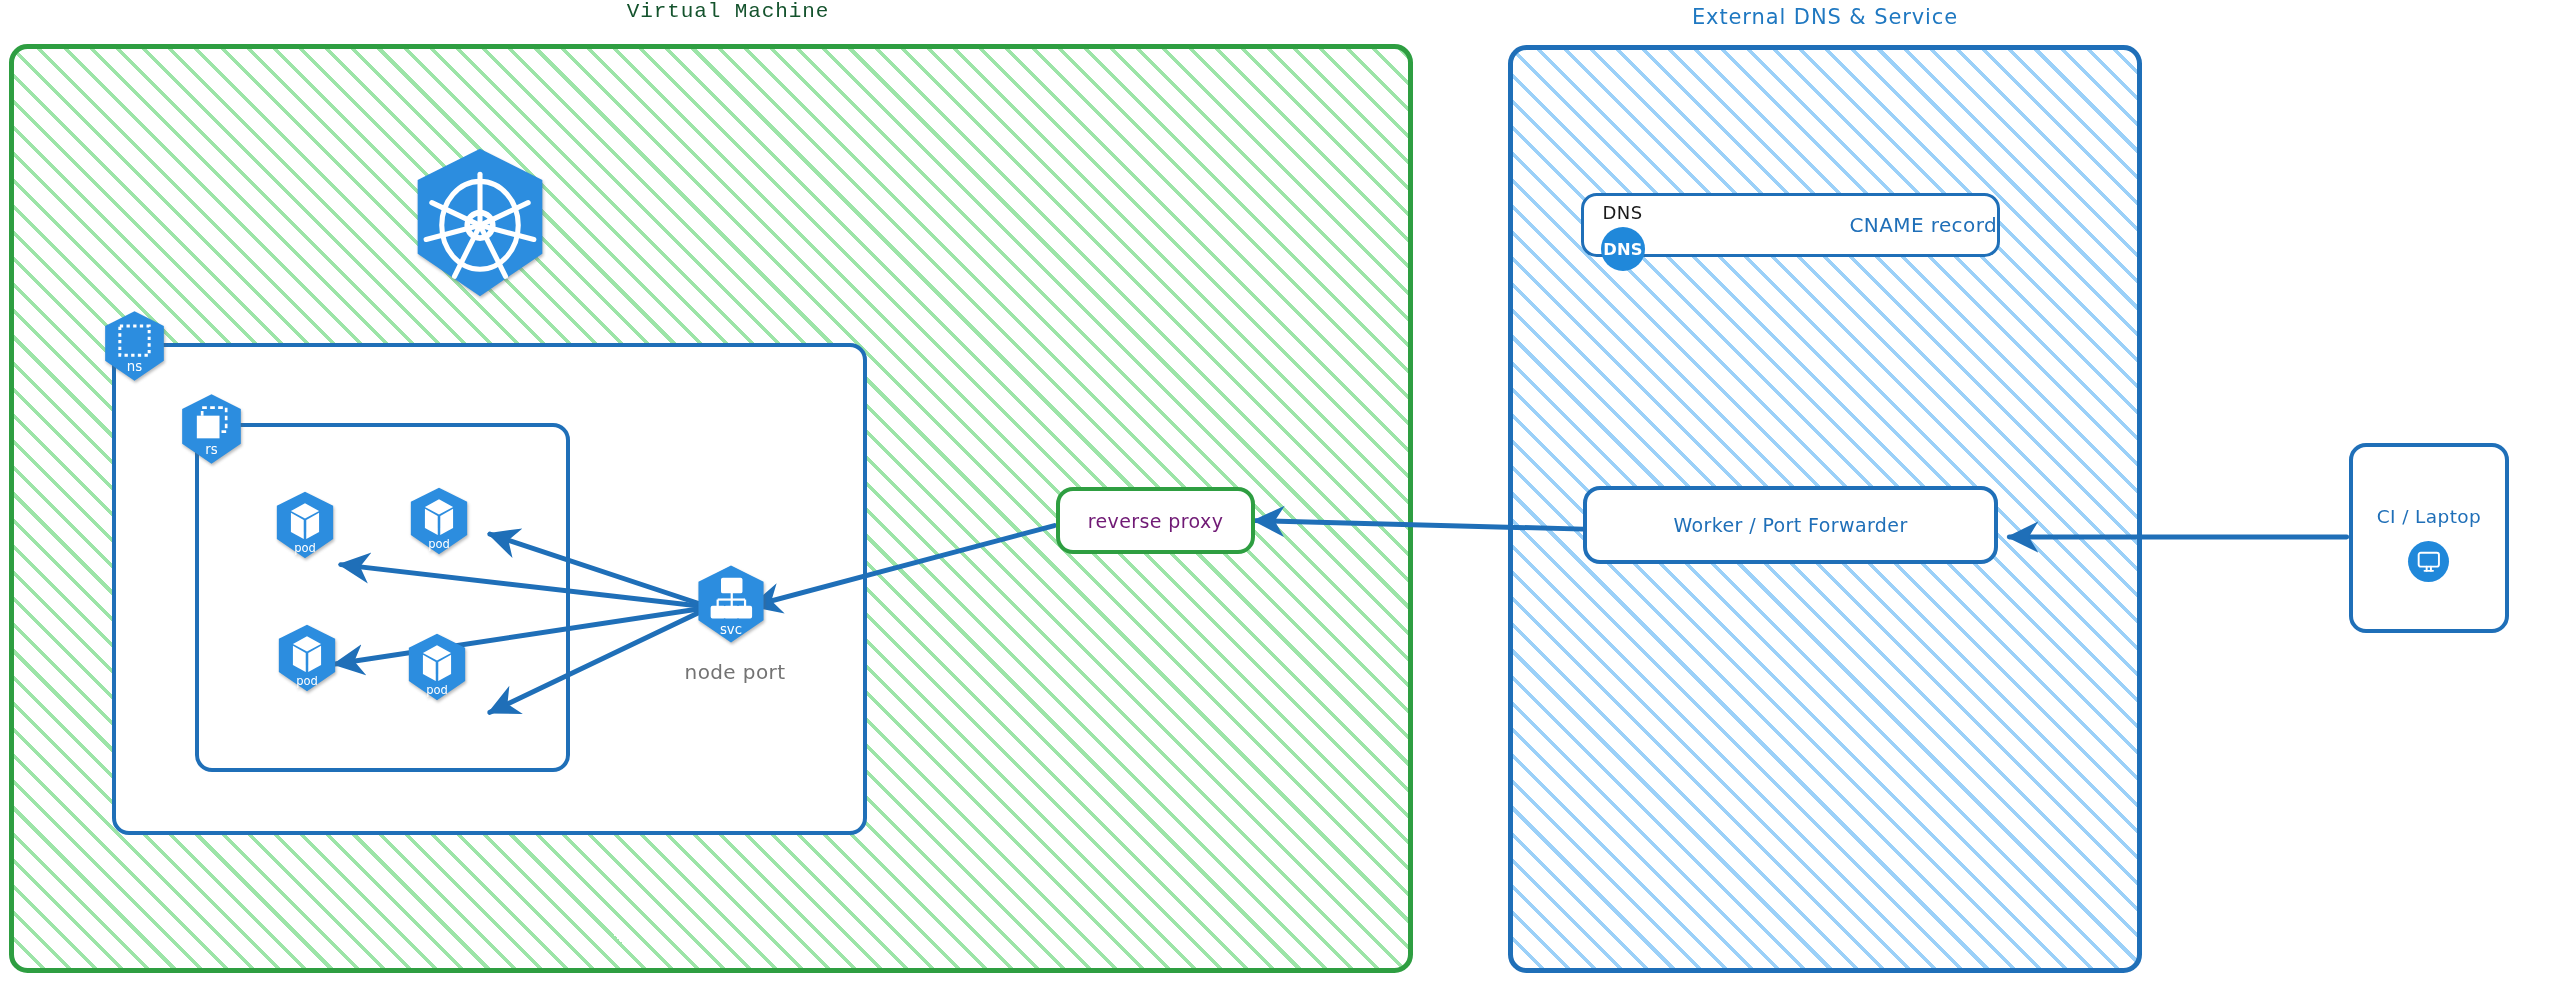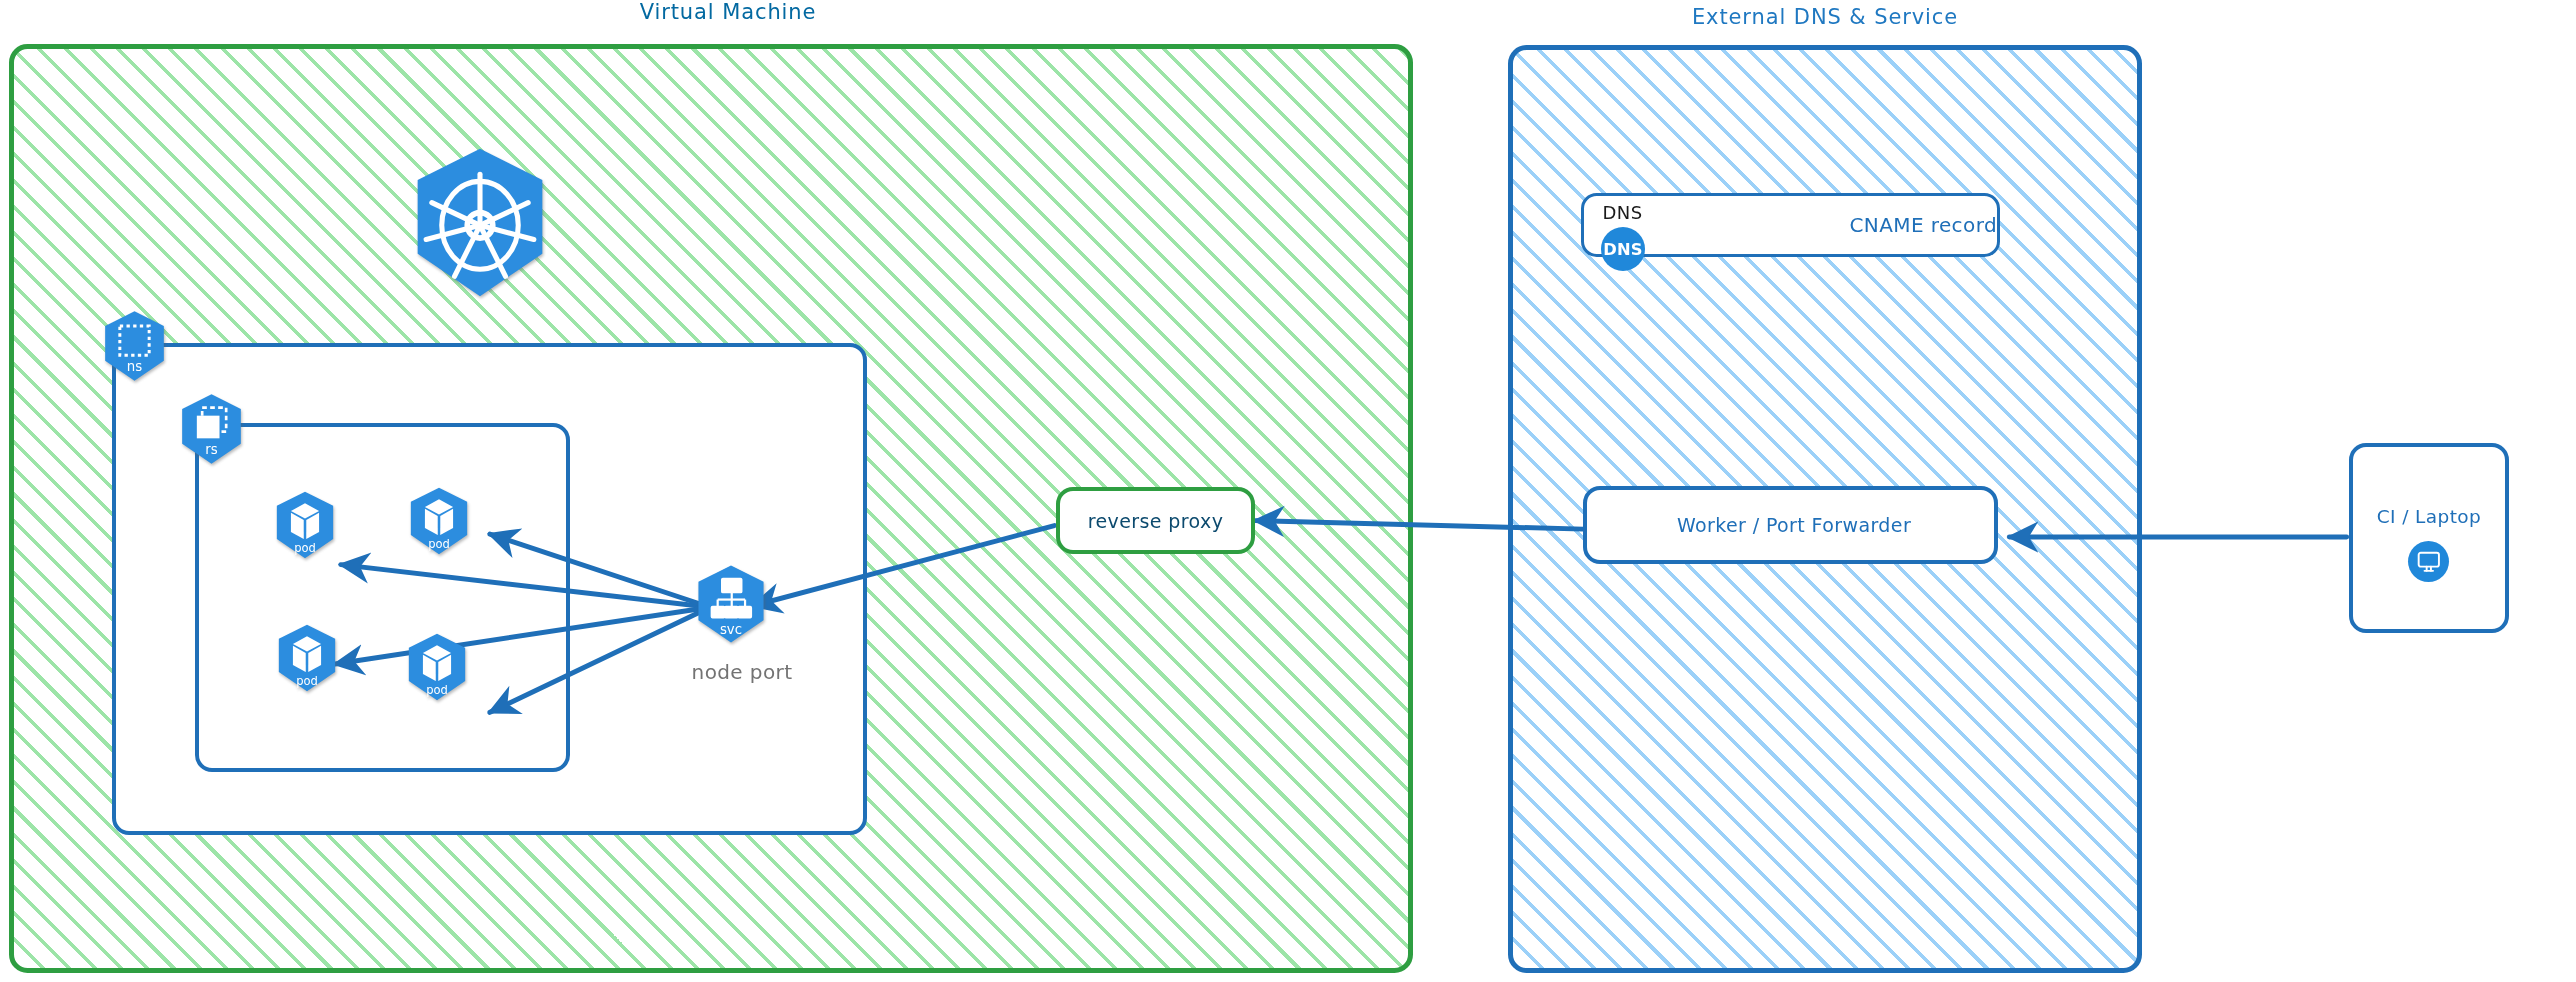--- a/index.html
+++ b/index.html
@@ -20,21 +20,21 @@
   
   .group-title {
     position: absolute;
     font-family: "DejaVu Sans", sans-serif;
     font-size: 21px;
     letter-spacing: 0.9px;
     white-space: nowrap;
     transform: translateX(-50%);
     font-weight: 400;
   }
-  .title-green { color: #0369a1; }
+  .title-green { color: #14532d; font-family: Liberation Mono, monospace; }
   .title-blue  { color: #1f78c1; }
 
   
   .group-box {
     position: absolute;
     border-radius: 18.5px;
     background-repeat: repeat;
   }
   .group-vm {
     border: 5px solid #2e9e41;
@@ -69,22 +69,22 @@
   .box-label {
     position: absolute;
     left: 0; right: 0;
     top: 50%;
     transform: translateY(-50%);
     text-align: center;
     font-size: 19px;
     letter-spacing: 0.4px;
     white-space: nowrap;
   }
-  .label-blue  { color: #1f6fb8; margin-left: 7px; }
-  .label-green { color: #0c4a6e; }
+  .label-blue  { color: #1f6fb8; }
+  .label-green { color: #701a75; }
 
   
   .free-label {
     position: absolute;
     font-size: 20px;
     letter-spacing: 0.4px;
     white-space: nowrap;
     transform: translateX(-50%);
   }
 

